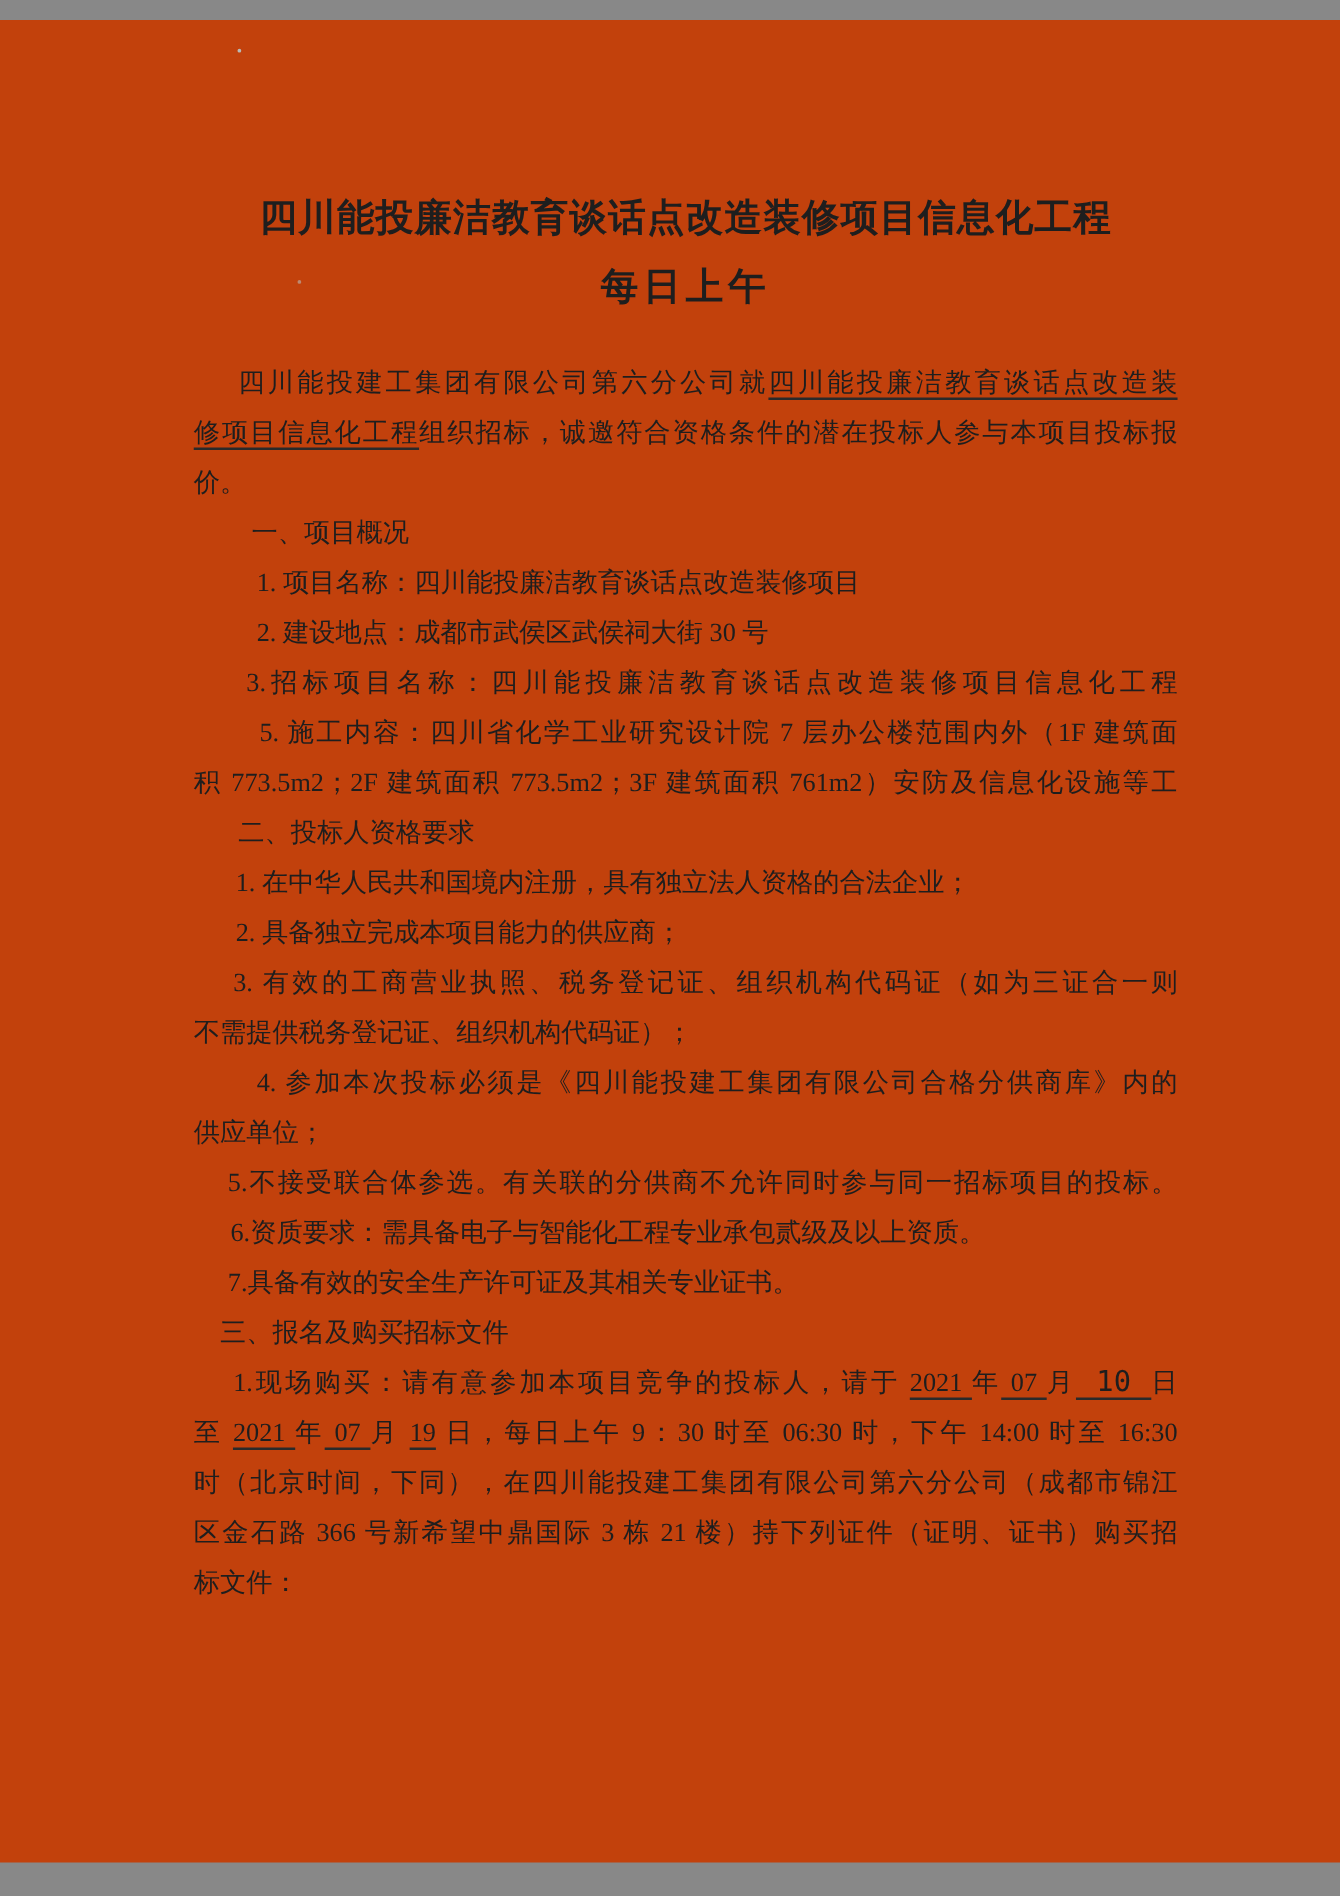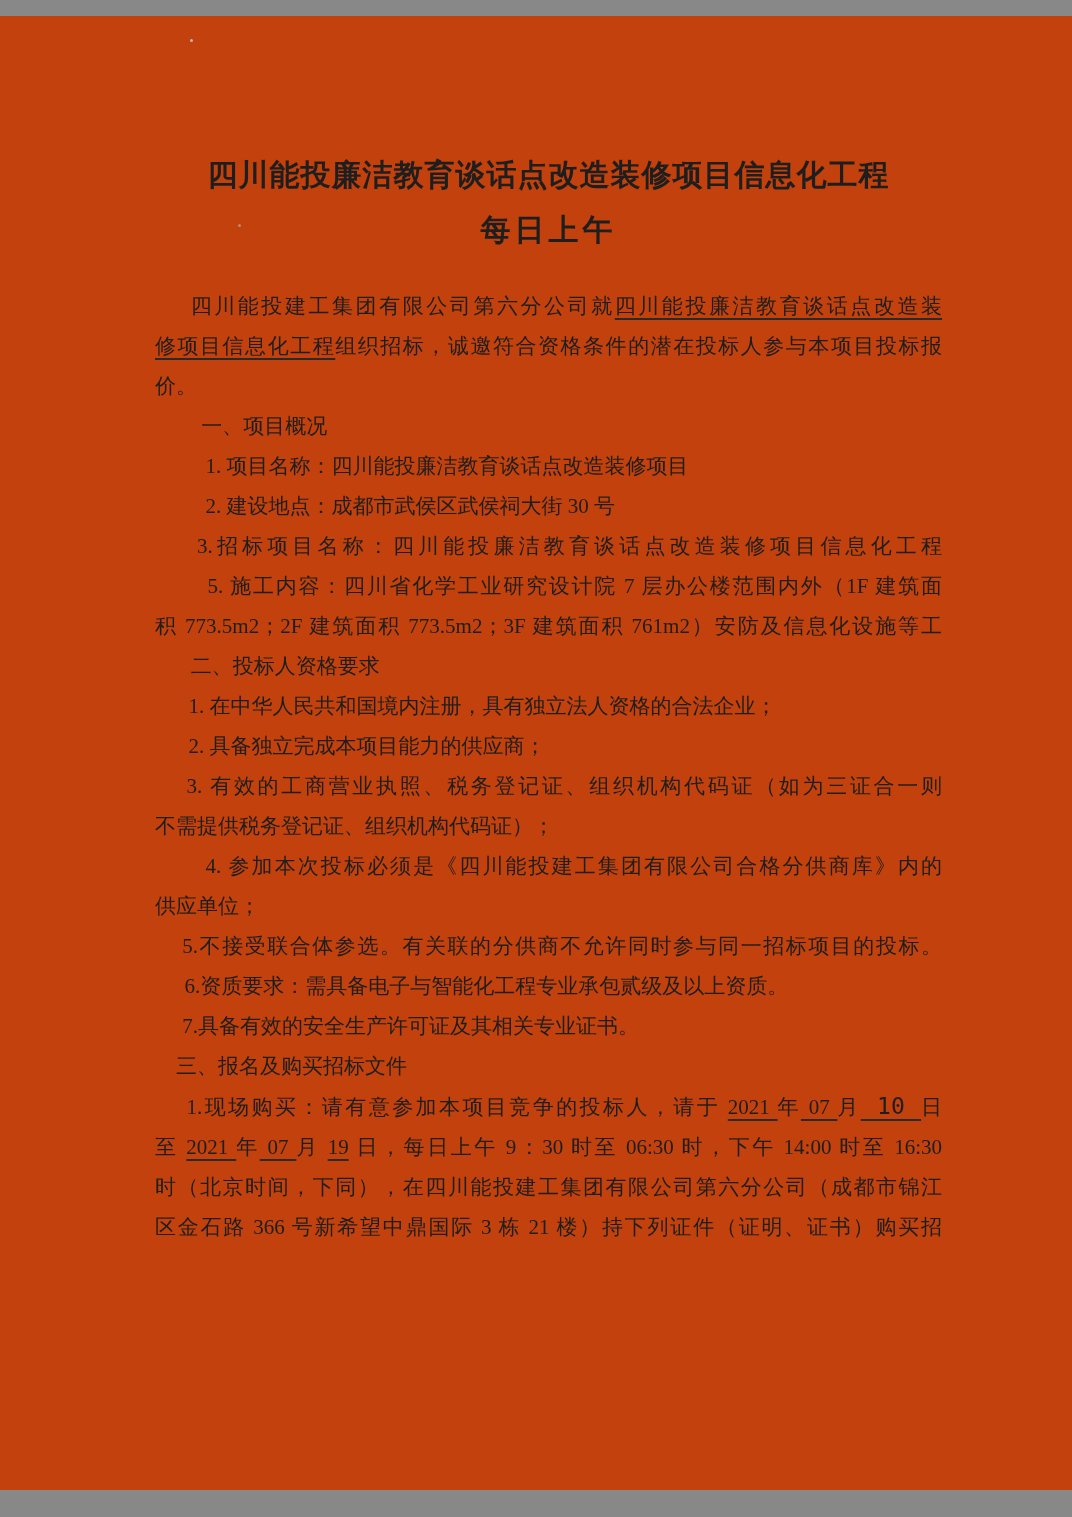--- a/index.html
+++ b/index.html
@@ -89,14 +89,15 @@
       <div class="line fill" style="padding-left: 2.4em;"><span>4. 参加本次投标必须是《四川能投建工集团有限公司合格分供商库》内的</span></div>
       <div class="line"><span>供应单位；</span></div>
       <div class="line fill" style="padding-left: 1.3em;"><span>5.不接受联合体参选。有关联的分供商不允许同时参与同一招标项目的投标。</span></div>
       <div class="line" style="padding-left: 1.4em;"><span>6.资质要求：需具备电子与智能化工程专业承包贰级及以上资质。</span></div>
       <div class="line" style="padding-left: 1.3em;"><span>7.具备有效的安全生产许可证及其相关专业证书。</span></div>
       <div class="line" style="padding-left: 1em;"><span>三、报名及购买招标文件</span></div>
       <div class="line fill" style="padding-left: 1.5em;"><span>1.现场购买：请有意参加本项目竞争的投标人，请于 </span><span class="u">2021 </span><span>年</span><span class="u"> 07 </span><span>月</span><span class="u alt"> 10 </span><span>日</span></div>
       <div class="line fill"><span>至 </span><span class="u">2021 </span><span>年</span><span class="u"> 07 </span><span>月 </span><span class="u">19</span><span> 日，每日上午 9：30 时至 06:30 时，下午 14:00 时至 16:30</span></div>
       <div class="line fill"><span>时（北京时间，下同），在四川能投建工集团有限公司第六分公司（成都市锦江</span></div>
       <div class="line fill"><span>区金石路 366 号新希望中鼎国际 3 栋 21 楼）持下列证件（证明、证书）购买招</span></div>
+      <div class="line"><span>标文件：</span></div>
     </div>
 </div>
 
 </body></html>

